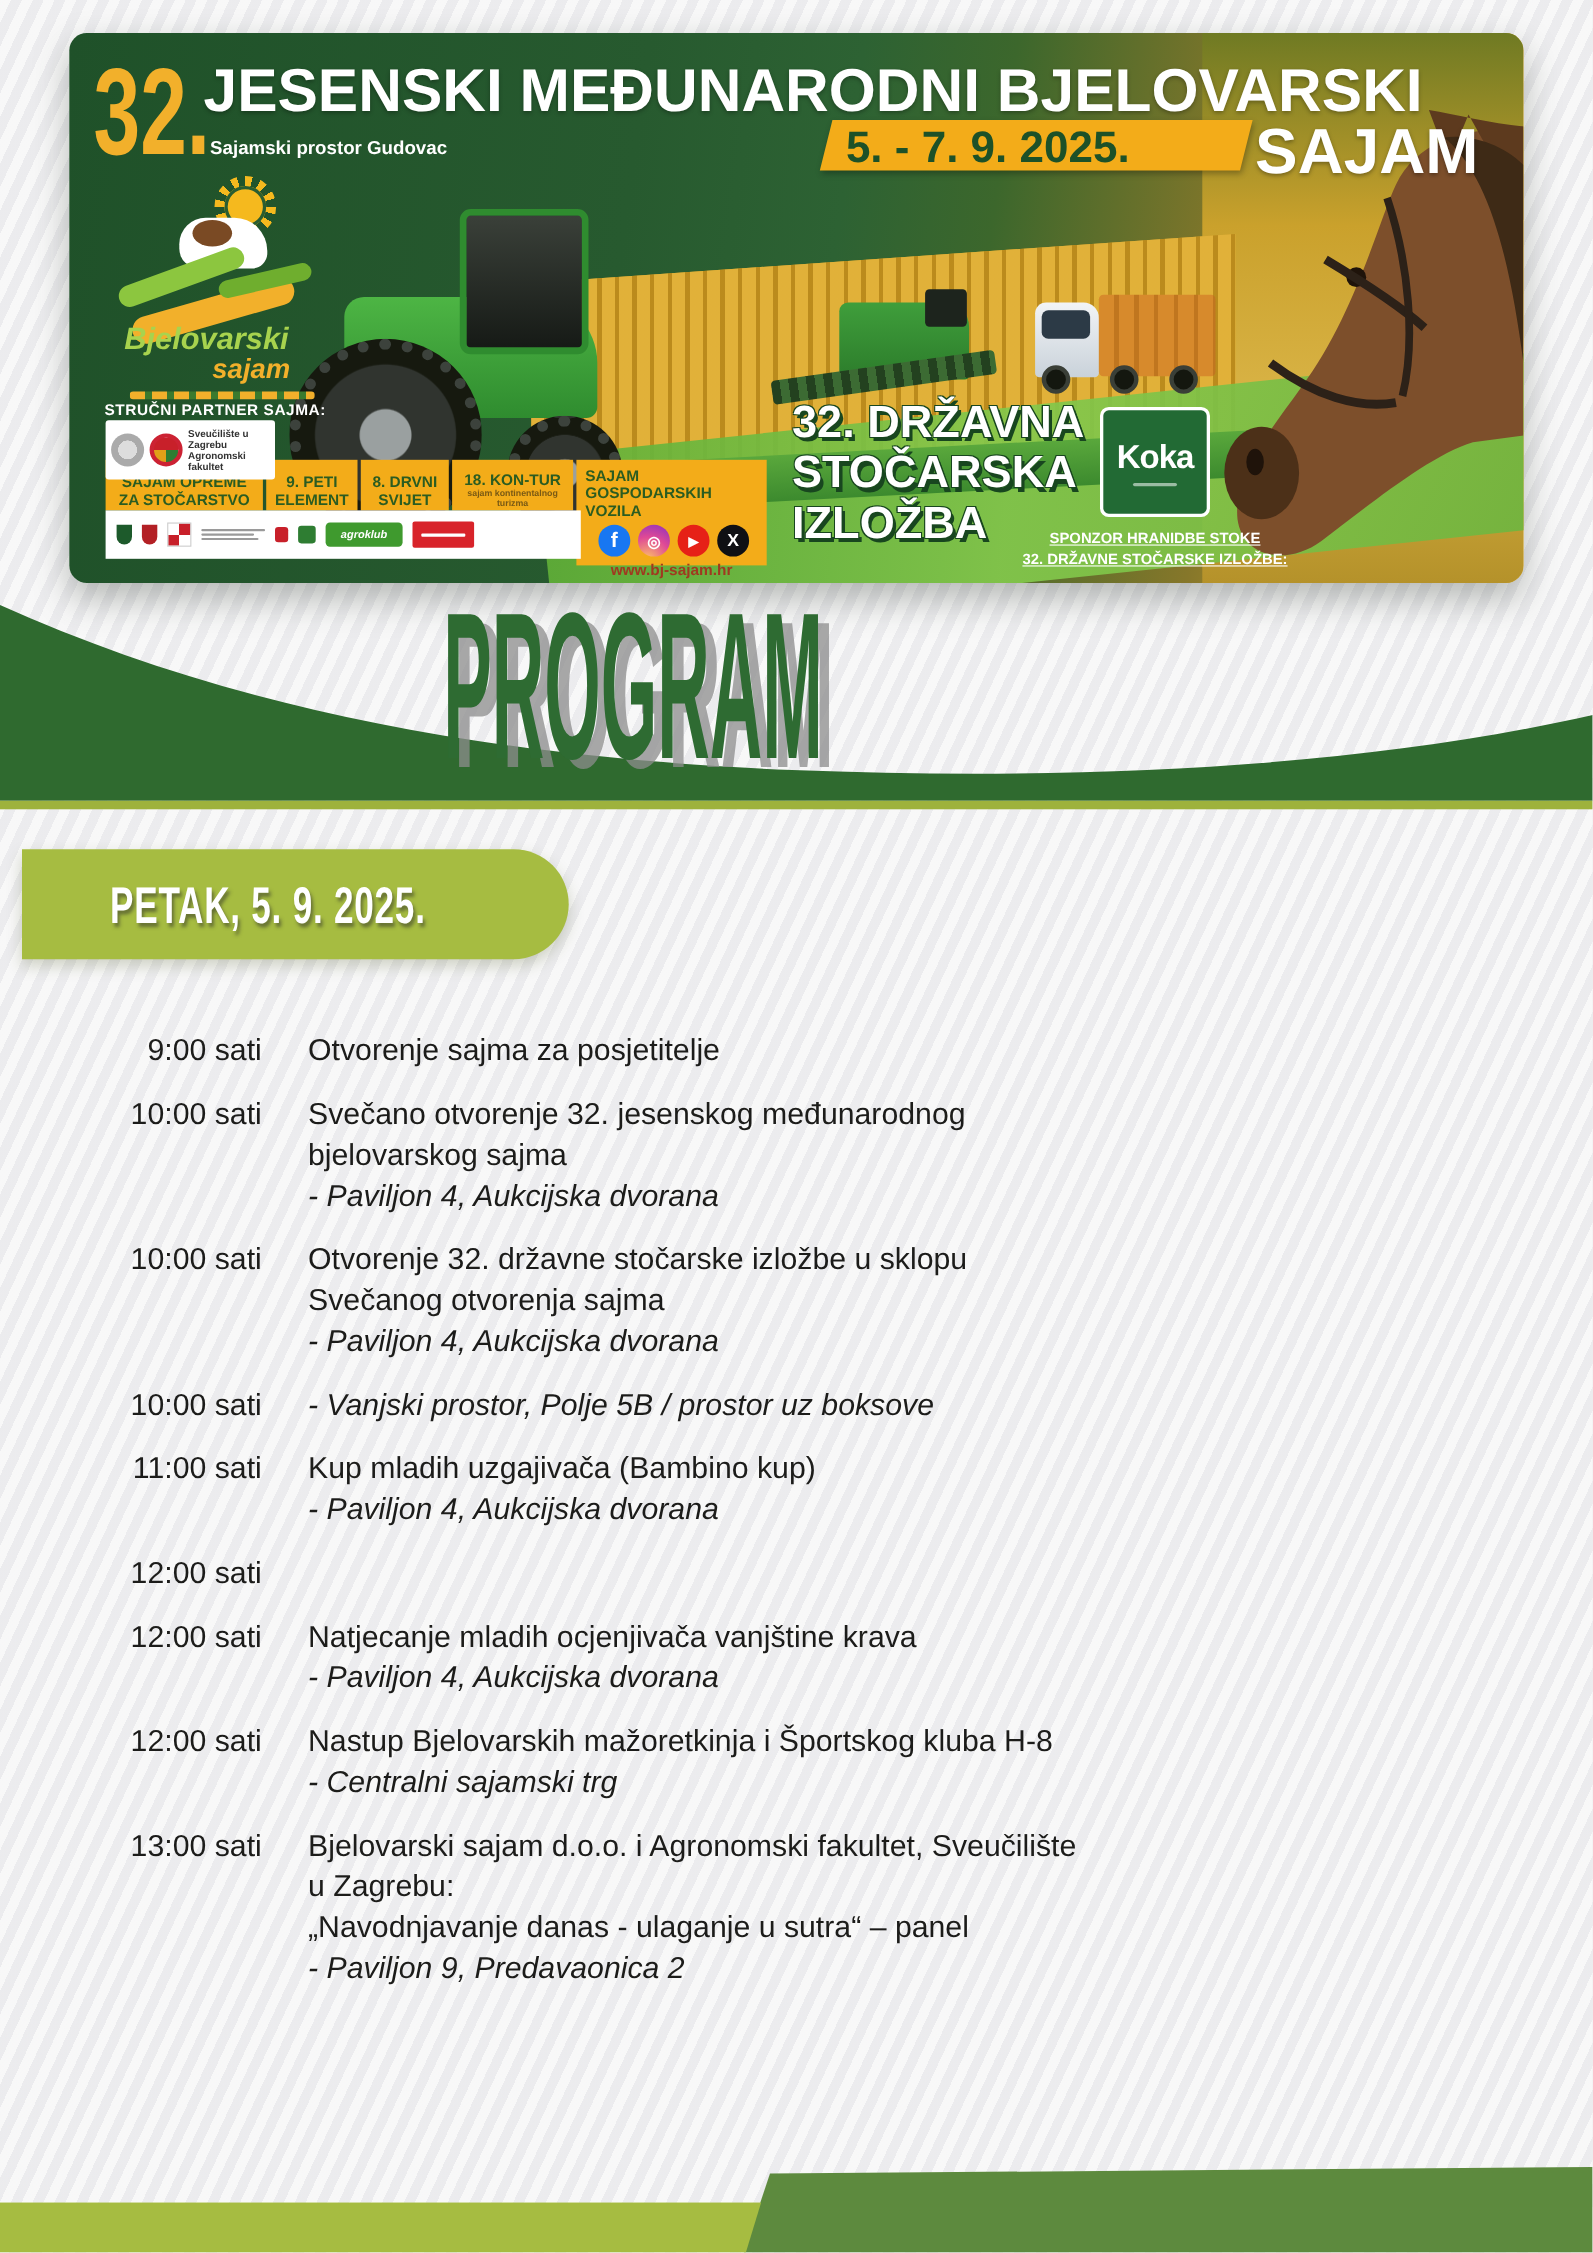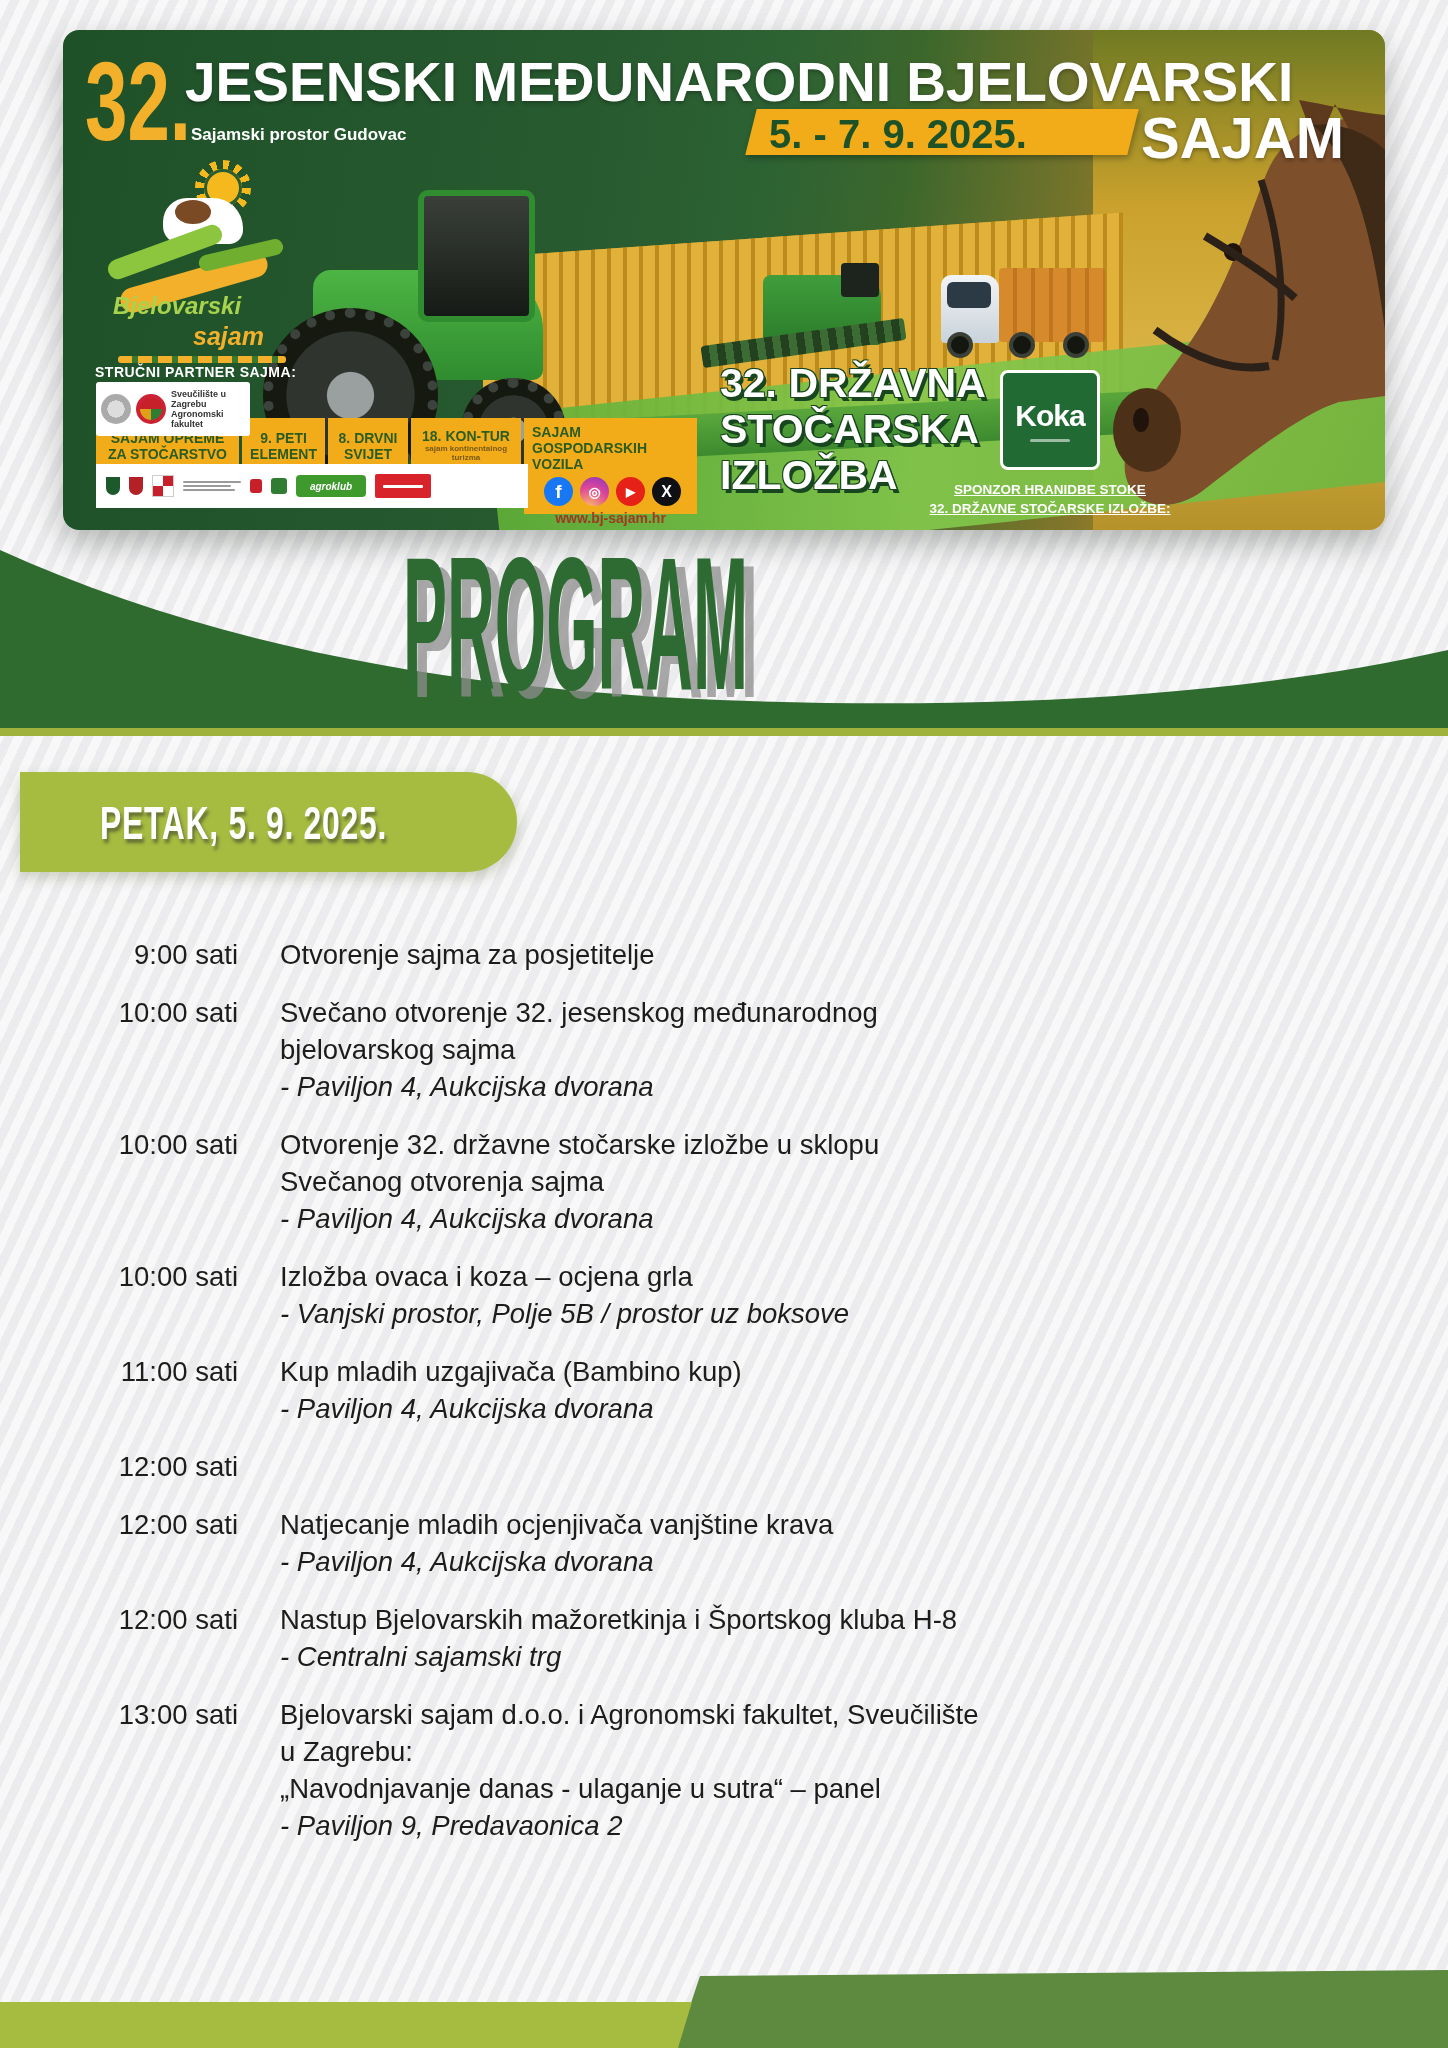--- a/index.html
+++ b/index.html
@@ -61,21 +61,21 @@
 
   
   .sun-rays{left:132px;top:130px;width:56px;height:56px;border-radius:50%;
     background:repeating-conic-gradient(#f5b91e 0 14deg, rgba(0,0,0,0) 14deg 30deg);}
   .sun-core{left:141px;top:139px;width:38px;height:38px;border-radius:50%;background:#f5b91e;box-shadow:0 0 0 3px rgba(42,93,49,1) inset;}
   .cow{left:100px;top:168px;width:80px;height:46px;background:#fff;border-radius:24px 30px 14px 18px;}
   .cow-patch{left:112px;top:170px;width:36px;height:24px;background:#7a4a24;border-radius:50%;}
   .lwave1{left:42px;top:212px;width:120px;height:20px;background:#8cc63f;border-radius:12px;transform:rotate(-20deg);}
   .lwave2{left:55px;top:240px;width:152px;height:25px;background:#f2b02b;border-radius:14px;transform:rotate(-16deg);}
   .lwave3{left:135px;top:217px;width:86px;height:16px;background:#6fae2e;border-radius:10px;transform:rotate(-13deg);}
-  .logo-l1{left:50px;top:262px;font-size:24px;font-weight:bold;font-style:italic;color:#a8d34e;}
+  .logo-l1{left:50px;top:262px;font-size:28px;font-weight:bold;font-style:italic;color:#a8d34e;}
   .logo-l2{left:130px;top:292px;font-size:25px;font-weight:bold;font-style:italic;color:#f2b02b;}
   .tagline{left:55px;top:326px;width:168px;height:7px;background:repeating-linear-gradient(90deg,#f2b02b 0 14px,#3a7a2e 14px 20px);border-radius:3px;}
 
   .partner-label{left:32px;top:334px;font-size:14px;font-weight:bold;color:#fff;letter-spacing:.5px;}
   .partner-box{left:33px;top:352px;width:154px;height:54px;background:#fff;border-radius:3px;display:flex;align-items:center;gap:5px;padding:2px 5px;box-sizing:border-box;}
   .pl-circle1{width:30px;height:30px;border-radius:50%;background:radial-gradient(circle,#ddd 0 40%,#aaa 41% 100%);flex:0 0 auto;}
   .pl-circle2{width:30px;height:30px;border-radius:50%;background:#fff;border:4px solid #c23;box-sizing:border-box;flex:0 0 auto;
     background:conic-gradient(#c8202a 0 25%,#2e7d32 25% 50%,#e0a018 50% 75%,#c8202a 75% 100%);}
   .partner-name{font-size:9px;font-weight:bold;color:#333;line-height:10px;width:66px;}
 
@@ -308,21 +308,20 @@
       <div class="ev">
         <div>Otvorenje 32. državne stočarske izložbe u sklopu</div>
         <div>Svečanog otvorenja sajma</div>
         <div class="loc">- Paviljon 4, Aukcijska dvorana</div>
       </div>
     </div>
 
     <div class="row">
       <div class="time">10:00 sati</div>
       <div class="ev">
-        <div>Izložba ovaca i koza – ocjena grla</div>
         <div class="loc">- Vanjski prostor, Polje 5B / prostor uz boksove</div>
       </div>
     </div>
 
     <div class="row">
       <div class="time">11:00 sati</div>
       <div class="ev">
         <div>Kup mladih uzgajivača (Bambino kup)</div>
         <div class="loc">- Paviljon 4, Aukcijska dvorana</div>
       </div>

